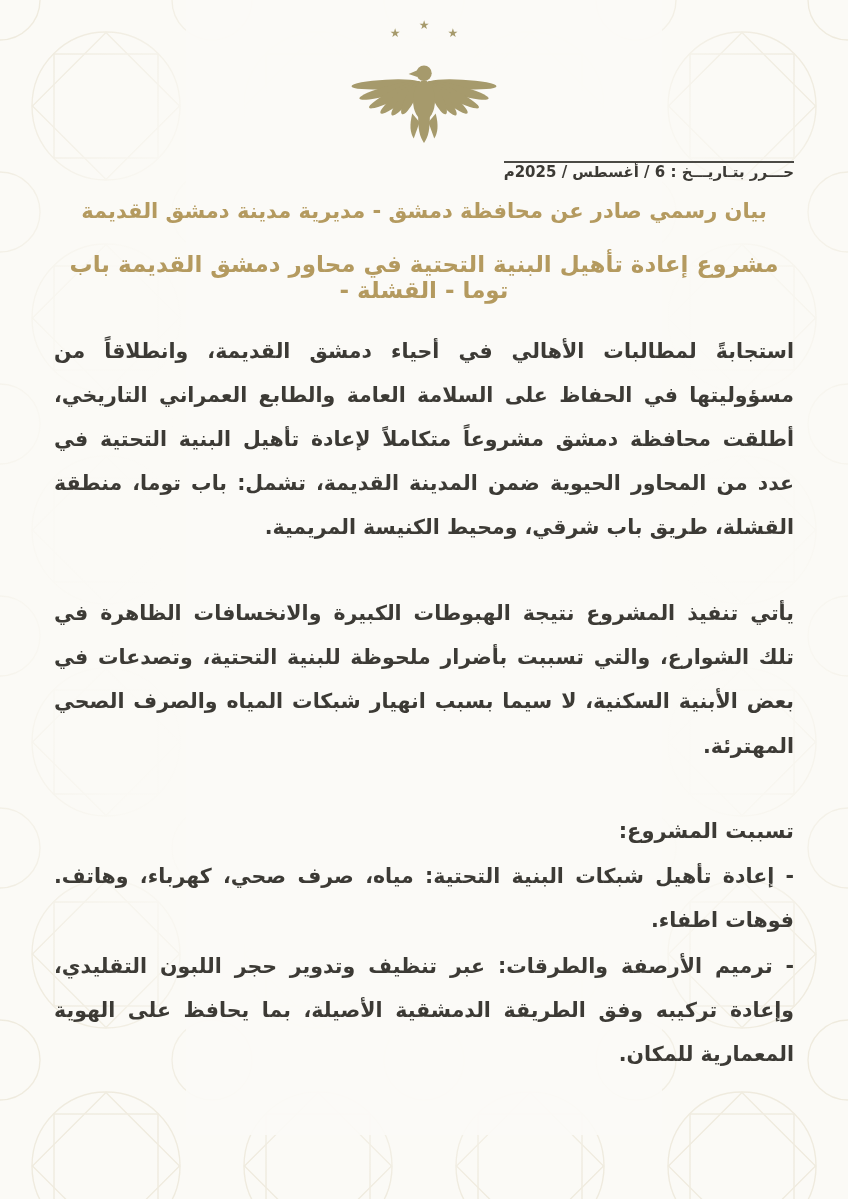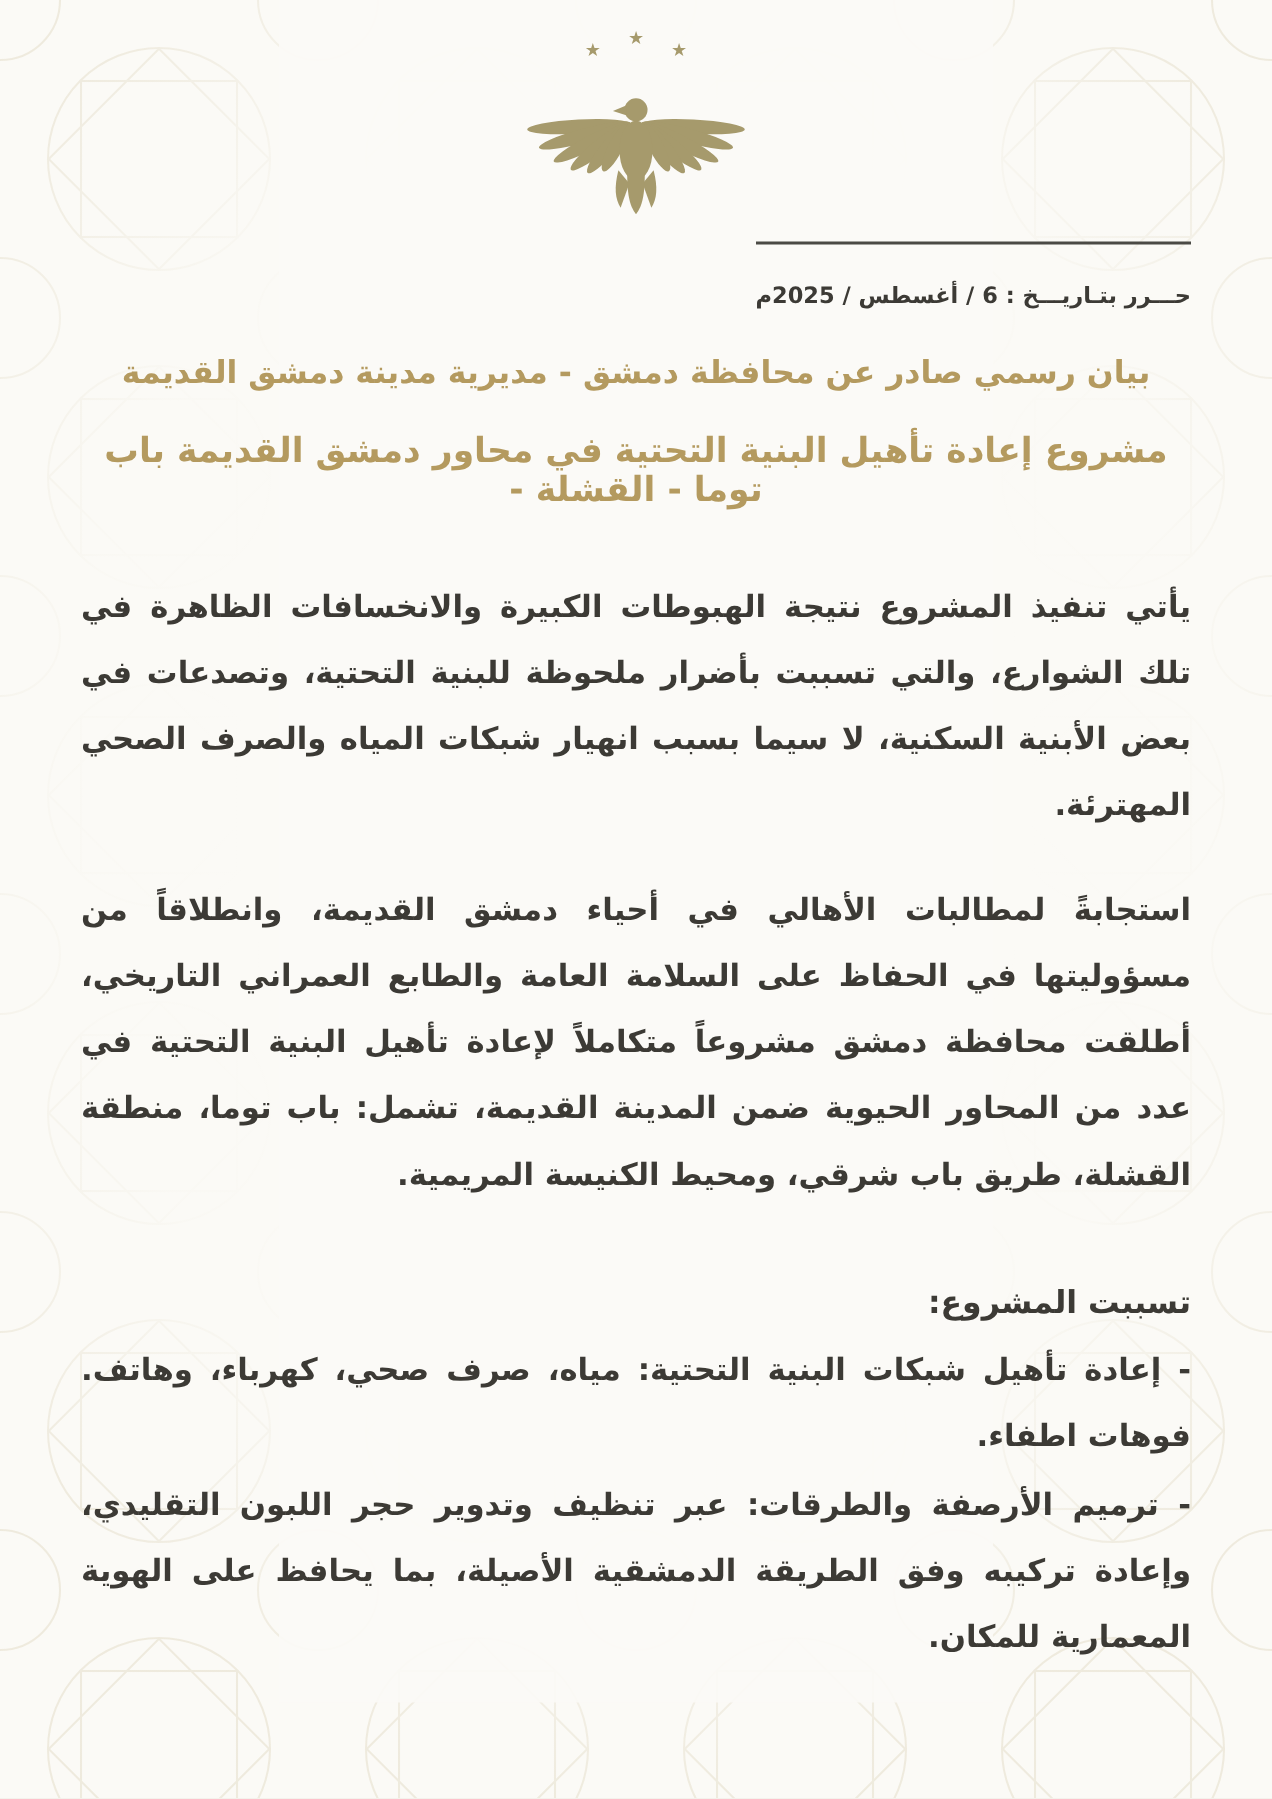--- a/index.html
+++ b/index.html
@@ -22,25 +22,25 @@
 
   .letterhead { text-align:center; }
   .stars { display:flex; justify-content:center; align-items:flex-end; gap:18px; color:#a69a6c; font-size:12px; height:20px; }
   .stars .s2 { transform:translateY(-8px); }
   .eagle { display:block; margin:0 auto; }
   .org-ar { font-size:24px; font-weight:bold; color:#33312c; margin-top:2px; letter-spacing:.5px; }
   .org-en { font-size:15px; font-weight:bold; color:#33312c; margin-top:5px; letter-spacing:.4px; font-family:"Liberation Sans", sans-serif; }
 
   .date-row { margin-top:12px; display:flex; }
   .date-box {
-    border-top:2px solid #4b4a45; padding-top:25px; min-width:254px;
+    border-top:2px solid #4b4a45; padding-top:0; min-width:254px;
     font-size:15px; font-weight:bold; color:#3c3a35; text-align:right;
   }
 
-  .title1 { margin-top:30px; text-align:center; color:#b49a5f; font-size:21px; font-weight:bold; }
+  .title1 { margin-top:18px; text-align:center; color:#b49a5f; font-size:21px; font-weight:bold; }
   .title2 { margin-top:28px; text-align:center; color:#b49a5f; font-size:23px; font-weight:bold; }
   .title2 .t-line { display:block; }
   .title2 .t-line + .t-line { margin-top:26px; }
 
   .body-para {
     font-size:20.5px; font-weight:bold; color:#3c3a35;
     line-height:2.15; text-align:justify;
   }
   .para-intro   { margin-top:26px; }
   .para-reason  { margin-top:42px; }
@@ -107,23 +107,23 @@
     <div class="date-row">
       <div class="date-box">حـــرر بتـاريـــخ : 6 / أغسطس / 2025م</div>
     </div>
 
     <h1 class="title1">بيان رسمي صادر عن محافظة دمشق - مديرية مدينة دمشق القديمة</h1>
 
     <h2 class="title2">
       <span class="t-line">مشروع إعادة تأهيل البنية التحتية في محاور دمشق القديمة باب توما - القشلة -</span>
     </h2>
 
+    <p class="body-para para-intro">استجابةً لمطالبات الأهالي في أحياء دمشق القديمة، وانطلاقاً من مسؤوليتها في الحفاظ على السلامة العامة والطابع العمراني التاريخي، أطلقت محافظة دمشق مشروعاً متكاملاً لإعادة تأهيل البنية التحتية في عدد من المحاور الحيوية ضمن المدينة القديمة، تشمل: باب توما، منطقة القشلة، طريق باب شرقي، ومحيط الكنيسة المريمية.</p>
+
     <p class="body-para para-reason">يأتي تنفيذ المشروع نتيجة الهبوطات الكبيرة والانخسافات الظاهرة في تلك الشوارع، والتي تسببت بأضرار ملحوظة للبنية التحتية، وتصدعات في بعض الأبنية السكنية، لا سيما بسبب انهيار شبكات المياه والصرف الصحي المهترئة.</p>
-
-    <p class="body-para para-intro">استجابةً لمطالبات الأهالي في أحياء دمشق القديمة، وانطلاقاً من مسؤوليتها في الحفاظ على السلامة العامة والطابع العمراني التاريخي، أطلقت محافظة دمشق مشروعاً متكاملاً لإعادة تأهيل البنية التحتية في عدد من المحاور الحيوية ضمن المدينة القديمة، تشمل: باب توما، منطقة القشلة، طريق باب شرقي، ومحيط الكنيسة المريمية.</p>
 
     <div class="section-goals">
       <p class="sec-heading">تسببت المشروع:</p>
       <p class="body-para sec-item">- إعادة تأهيل شبكات البنية التحتية: مياه، صرف صحي، كهرباء، وهاتف. فوهات اطفاء.</p>
       <p class="body-para sec-item">- ترميم الأرصفة والطرقات: عبر تنظيف وتدوير حجر اللبون التقليدي، وإعادة تركيبه وفق الطريقة الدمشقية الأصيلة، بما يحافظ على الهوية المعمارية للمكان.</p>
     </div>
 
   </div>
 </div>
 

